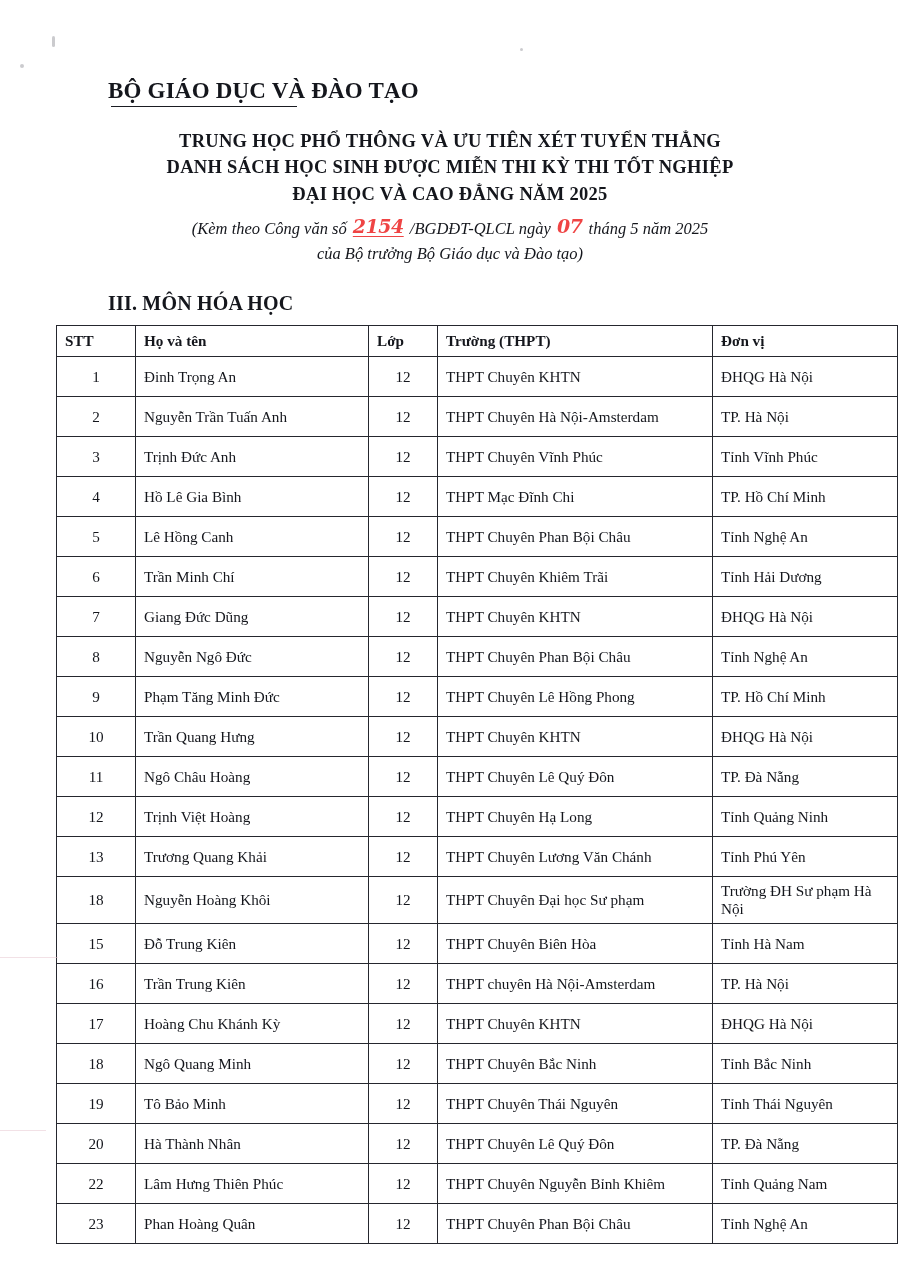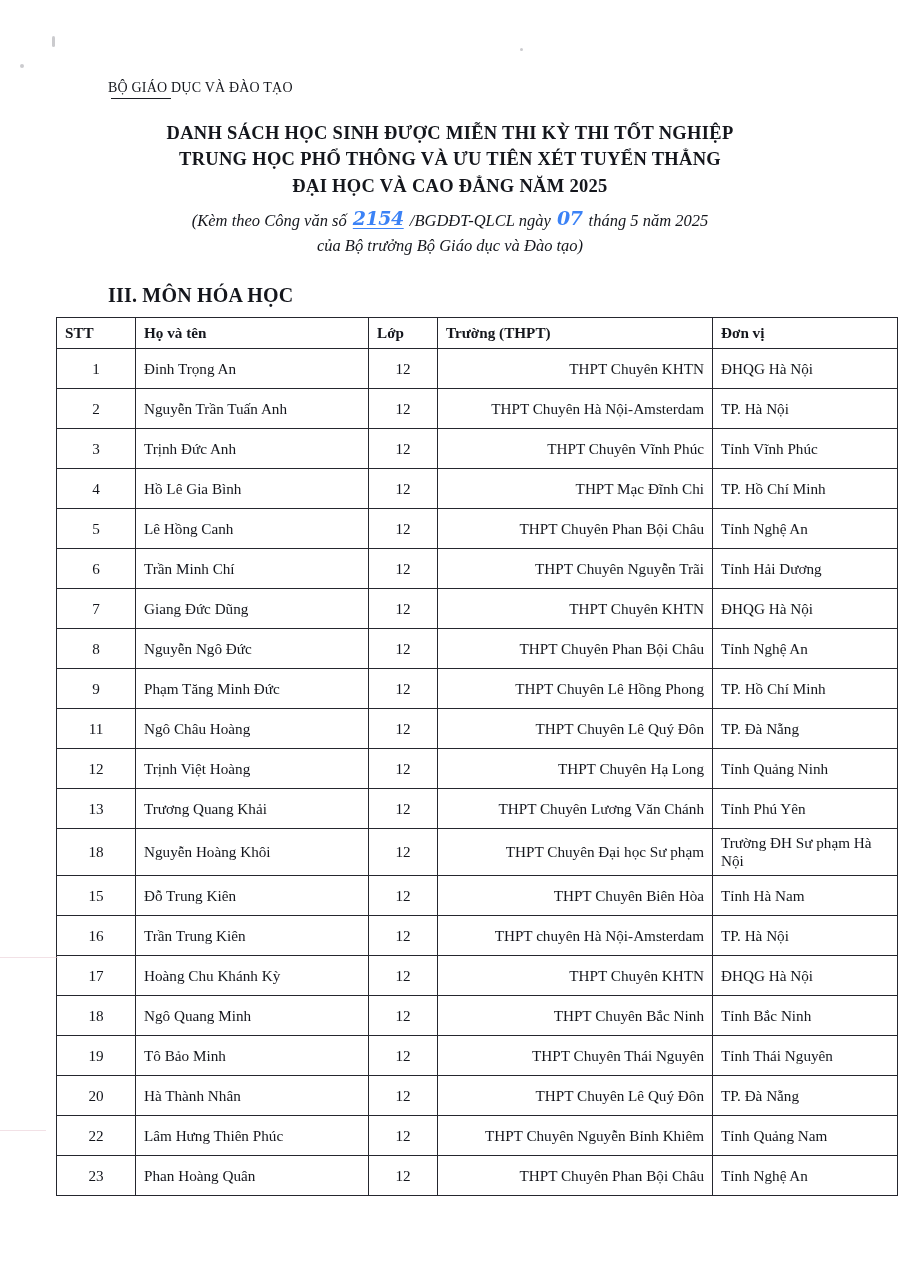--- a/index.html
+++ b/index.html
@@ -29,22 +29,22 @@
     border-radius: 50%;
     opacity: .75;
   }
   .hairline {
     position: absolute;
     background: #e7c9d2;
     opacity: .55;
   }
 
   .ministry {
-    font-size: 14px;
-    font-weight: normal;
+    font-size: 23px;
+    font-weight: bold;
     letter-spacing: .2px;
     margin: 0 8px 0 52px;
     padding: 0;
     display: inline-block;
     position: relative;
   }
   .ministry::after {
     content: "";
     position: absolute;
     left: 3px;
@@ -67,21 +67,21 @@
   .subtitle {
     margin-top: 6px;
     font-style: italic;
     font-size: 16.5px;
     line-height: 1.5;
   }
   .hand {
     font-family: "DejaVu Serif", serif;
     font-style: italic;
     font-weight: bold;
-    color: #3b82f6;
+    color: #ef4444;
     font-size: 19px;
     letter-spacing: -0.5px;
     position: relative;
     top: -1px;
     padding: 0 2px;
   }
   .subtitle .u {
     text-decoration: underline;
     text-underline-offset: 3px;
   }
@@ -107,42 +107,42 @@
   }
   table.list th {
     font-weight: bold;
     text-align: left;
     padding-top: 6px;
     padding-bottom: 6px;
   }
   th.c-stt, td.c-stt { width: 62px; text-align: center; }
   th.c-name, td.c-name { width: 216px; }
   th.c-class, td.c-class { width: 52px; text-align: center; }
-  th.c-school, td.c-school { width: 258px; text-align: right; }
+  th.c-school, td.c-school { width: 258px; }
   th.c-unit, td.c-unit { width: 168px; margin-left: 48px; }
   th.c-stt, th.c-class { text-align: center; }
   td.c-name, td.c-school, td.c-unit { padding-left: 10px; }
   td { height: 29px; }
 </style>
 </head>
 <body>
 
 <div class="page">
 
   <span class="speck" style="left:52px;top:36px;width:3px;height:11px;border-radius:2px;"></span>
   <span class="speck" style="left:20px;top:64px;width:4px;height:4px;"></span>
   <span class="speck" style="left:520px;top:48px;width:3px;height:3px;"></span>
   <span class="hairline" style="left:0;top:957px;width:58px;height:1px;"></span>
   <span class="hairline" style="left:0;top:1130px;width:46px;height:1px;"></span>
 
   <div class="ministry">BỘ GIÁO DỤC VÀ ĐÀO TẠO</div>
 
   <div class="title-block">
+    <div class="title-line">TRUNG HỌC PHỔ THÔNG VÀ ƯU TIÊN XÉT TUYỂN THẲNG</div>
     <div class="title-line">DANH SÁCH HỌC SINH ĐƯỢC MIỄN THI KỲ THI TỐT NGHIỆP</div>
-    <div class="title-line">TRUNG HỌC PHỔ THÔNG VÀ ƯU TIÊN XÉT TUYỂN THẲNG</div>
     <div class="title-line">ĐẠI HỌC VÀ CAO ĐẲNG NĂM 2025</div>
     <div class="subtitle">
       <span>(Kèm theo Công văn số</span>
       <span class="hand u">2154</span>
       <span>/BGDĐT-QLCL ngày</span>
       <span class="hand">07</span>
       <span>tháng  5  năm 2025</span>
       <div>của Bộ trưởng Bộ Giáo dục và Đào tạo)</div>
     </div>
   </div>
@@ -192,21 +192,21 @@
           <td class="c-stt">5</td>
           <td class="c-name">Lê Hồng Canh</td>
           <td class="c-class">12</td>
           <td class="c-school">THPT Chuyên Phan Bội Châu</td>
           <td class="c-unit">Tỉnh Nghệ An</td>
         </tr>
         <tr>
           <td class="c-stt">6</td>
           <td class="c-name">Trần Minh Chí</td>
           <td class="c-class">12</td>
-          <td class="c-school">THPT Chuyên Nguyễn Trãi</td>
+          <td class="c-school">THPT Chuyên Khiêm Trãi</td>
           <td class="c-unit">Tỉnh Hải Dương</td>
         </tr>
         <tr>
           <td class="c-stt">7</td>
           <td class="c-name">Giang Đức Dũng</td>
           <td class="c-class">12</td>
           <td class="c-school">THPT Chuyên KHTN</td>
           <td class="c-unit">ĐHQG Hà Nội</td>
         </tr>
         <tr>
@@ -217,20 +217,27 @@
           <td class="c-unit">Tỉnh Nghệ An</td>
         </tr>
         <tr>
           <td class="c-stt">9</td>
           <td class="c-name">Phạm Tăng Minh Đức</td>
           <td class="c-class">12</td>
           <td class="c-school">THPT Chuyên Lê Hồng Phong</td>
           <td class="c-unit">TP. Hồ Chí Minh</td>
         </tr>
         <tr>
+          <td class="c-stt">10</td>
+          <td class="c-name">Trần Quang Hưng</td>
+          <td class="c-class">12</td>
+          <td class="c-school">THPT Chuyên KHTN</td>
+          <td class="c-unit">ĐHQG Hà Nội</td>
+        </tr>
+        <tr>
           <td class="c-stt">11</td>
           <td class="c-name">Ngô Châu Hoàng</td>
           <td class="c-class">12</td>
           <td class="c-school">THPT Chuyên Lê Quý Đôn</td>
           <td class="c-unit">TP. Đà Nẵng</td>
         </tr>
         <tr>
           <td class="c-stt">12</td>
           <td class="c-name">Trịnh Việt Hoàng</td>
           <td class="c-class">12</td>

